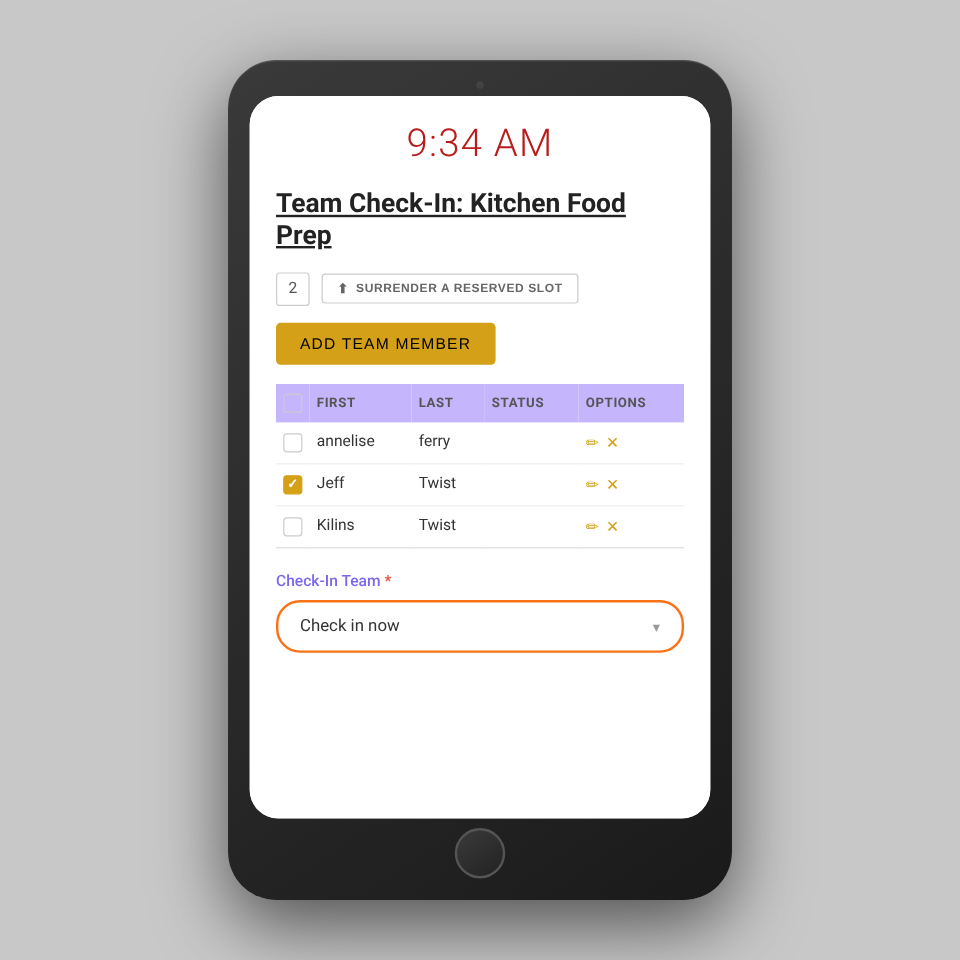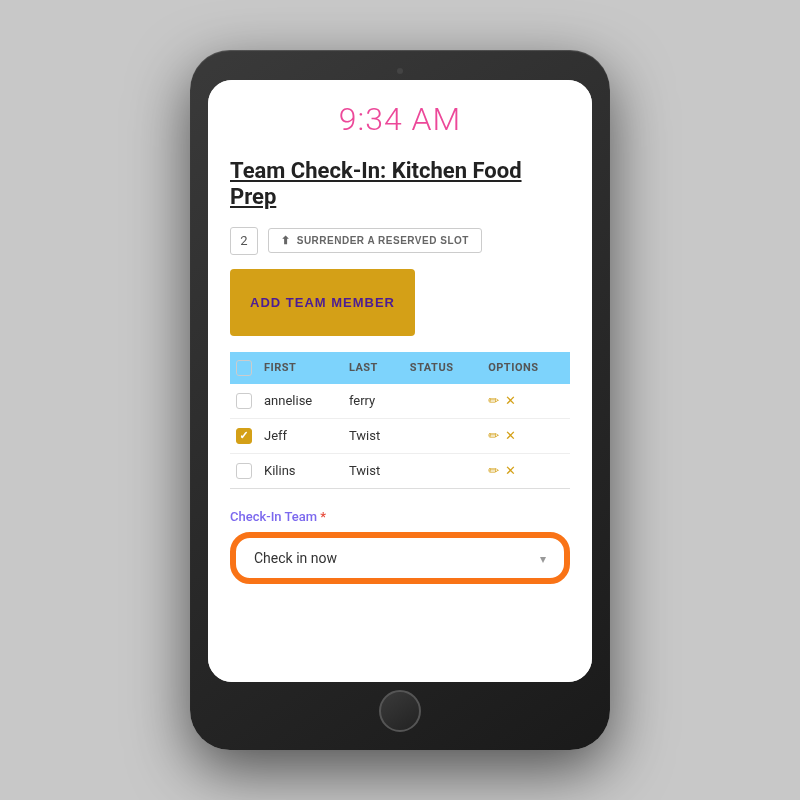--- a/index.html
+++ b/index.html
@@ -60,21 +60,21 @@
       flex: 1;
       overflow-y: auto;
       padding: 20px 22px 20px 22px;
       background: white;
     }
 
     .time-display {
       text-align: center;
       font-size: 32px;
       font-weight: 300;
-      color: #ec4899;
+      color: #b91c1c;
       margin-bottom: 20px;
       letter-spacing: 1px;
     }
 
     .page-title {
       font-size: 22px;
       font-weight: 700;
       color: #222;
       margin-bottom: 16px;
       line-height: 1.2;
@@ -116,41 +116,41 @@
       text-transform: uppercase;
     }
 
     .surrender-icon {
       font-size: 11px;
       color: #666;
     }
 
     .add-member-btn {
       background: #d4a017;
-      color: #4c1d95;
+      color: #000000;
       border: none;
-      padding: 26px 20px;
+      padding: 10px 20px;
       border-radius: 4px;
       font-size: 13px;
-      font-weight: 700;
+      font-weight: 400;
       letter-spacing: 1px;
       cursor: pointer;
       text-transform: uppercase;
       margin-bottom: 16px;
       display: block;
     }
 
     .team-table {
       width: 100%;
       border-collapse: collapse;
       margin-bottom: 20px;
     }
 
     .team-table thead tr {
-      background: #7dd3fc;
+      background: #c4b5fd;
     }
 
     .team-table th {
       font-size: 11px;
       font-weight: 700;
       color: #555;
       text-align: left;
       padding: 8px 6px;
       text-transform: uppercase;
       letter-spacing: 0.5px;
@@ -218,21 +218,21 @@
       font-weight: 500;
       margin-bottom: 8px;
     }
 
     .checkin-time-label .required {
       color: #e74c3c;
     }
 
     .checkin-dropdown {
       width: 100%;
-      border: 6px solid #f97316;
+      border: 2px solid #f97316;
       border-radius: 20px;
       padding: 12px 18px;
       font-size: 14px;
       color: #333;
       background: white;
       display: flex;
       align-items: flex-end;
       justify-content: space-between;
       cursor: pointer;
       margin-bottom: 20px;

